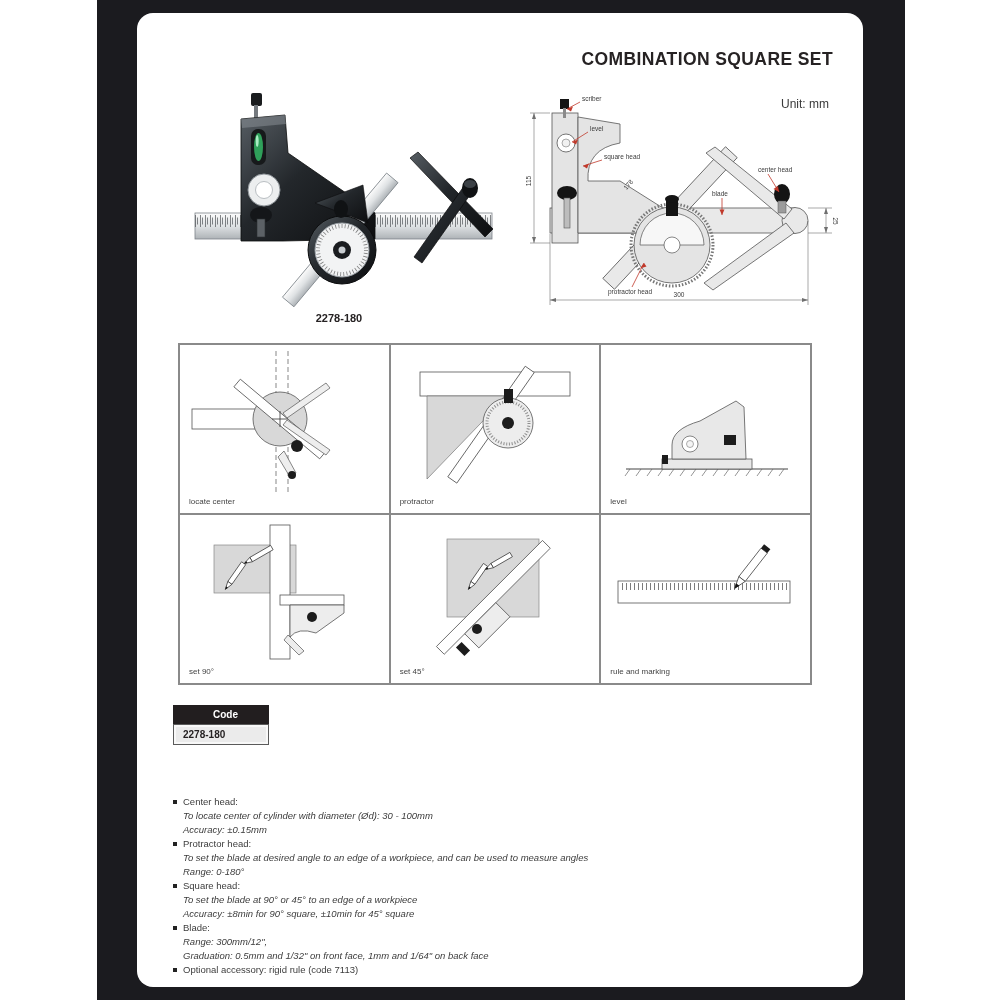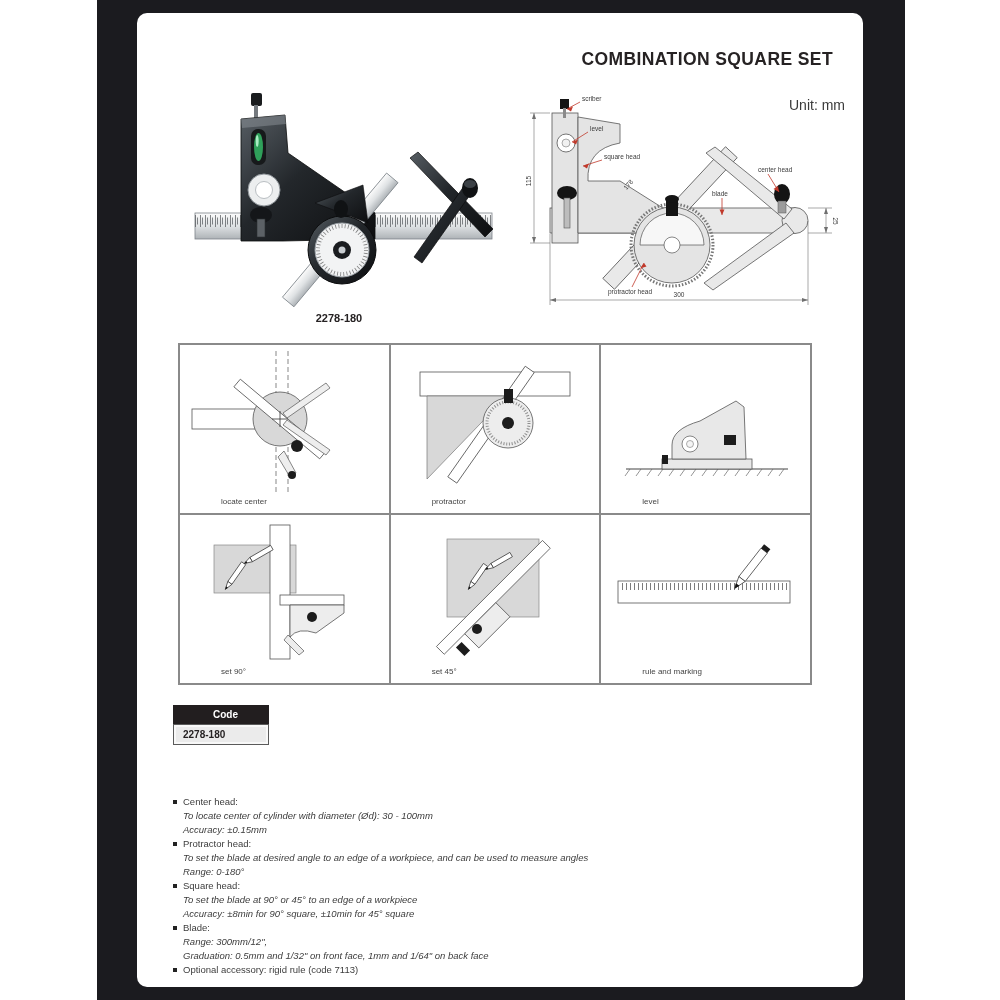--- a/index.html
+++ b/index.html
@@ -1,38 +1,38 @@
 <!DOCTYPE html>
 <html><head>
 <meta charset="utf-8">
 <style>
   html,body{margin:0;padding:0;}
   body{
     width:1000px;height:1000px;position:relative;background:#ffffff;
     font-family:"Liberation Sans", sans-serif;color:#2b2b2b;overflow:hidden;
   }
   .black-frame{position:absolute;left:97px;top:0;width:808px;height:1000px;background:#1b1b1f;}
-  .page{position:absolute;left:137px;top:13px;width:726px;height:974px;background:#ffffff;border-radius:10px;}
+  .page{position:absolute;left:137px;top:13px;width:726px;height:974px;background:#ffffff;border-radius:16px;}
 
   .page-title{position:absolute;top:36px;right:30px;font-size:17.5px;font-weight:bold;letter-spacing:.4px;color:#262223;}
-  .unit-label{position:absolute;top:84px;right:18px;font-size:14px;color:#3a3a3a;}
+  .unit-label{position:absolute;top:84px;right:34px;font-size:12px;color:#3a3a3a;}
 
   .photo-wrap{position:absolute;left:28px;top:78px;width:348px;height:218px;}
   .photo-caption{position:absolute;left:28px;top:299px;width:348px;text-align:center;font-size:11px;font-weight:bold;color:#262223;}
 
   .drawing-wrap{position:absolute;left:383px;top:80px;width:340px;height:235px;}
 
   .usage-grid{
     position:absolute;left:41px;top:330px;width:632px;height:340px;
     display:grid;grid-template-columns:1fr 1fr 1fr;grid-template-rows:1fr 1fr;
     border:1px solid #8a8a8a;
   }
   .usage-cell{position:relative;border:1px solid #8a8a8a;background:#fff;}
   .usage-cell svg{position:absolute;left:50%;top:46%;transform:translate(-50%,-50%);}
-  .cell-label{position:absolute;left:9px;bottom:7px;font-size:8px;color:#444;margin-left:32px;}
+  .cell-label{position:absolute;left:9px;bottom:7px;font-size:8px;color:#444;}
 
   .code-table{position:absolute;left:36px;top:692px;width:96px;font-size:10px;}
   .code-header{background:#221e1f;color:#fff;font-weight:bold;padding:3px 0 3px 9px;border:1px solid #221e1f;text-align:center;}
   .code-value{background:#ebebeb;border:1px solid #5a5a5a;box-shadow:inset 0 0 0 2px #f8f8f8;
               font-weight:bold;color:#262223;padding:4px 0 4px 9px;}
 
   .specs{position:absolute;left:36px;top:742px;width:648px;font-size:9.5px;line-height:14px;color:#3c3c3c;margin-top:40px;}
   .spec{display:flex;align-items:flex-start;}
   .spec .sq{width:4px;height:4px;background:#222;margin:5px 6px 0 0;flex:none;}
   .spec.s{padding-left:10px;font-style:italic;}

